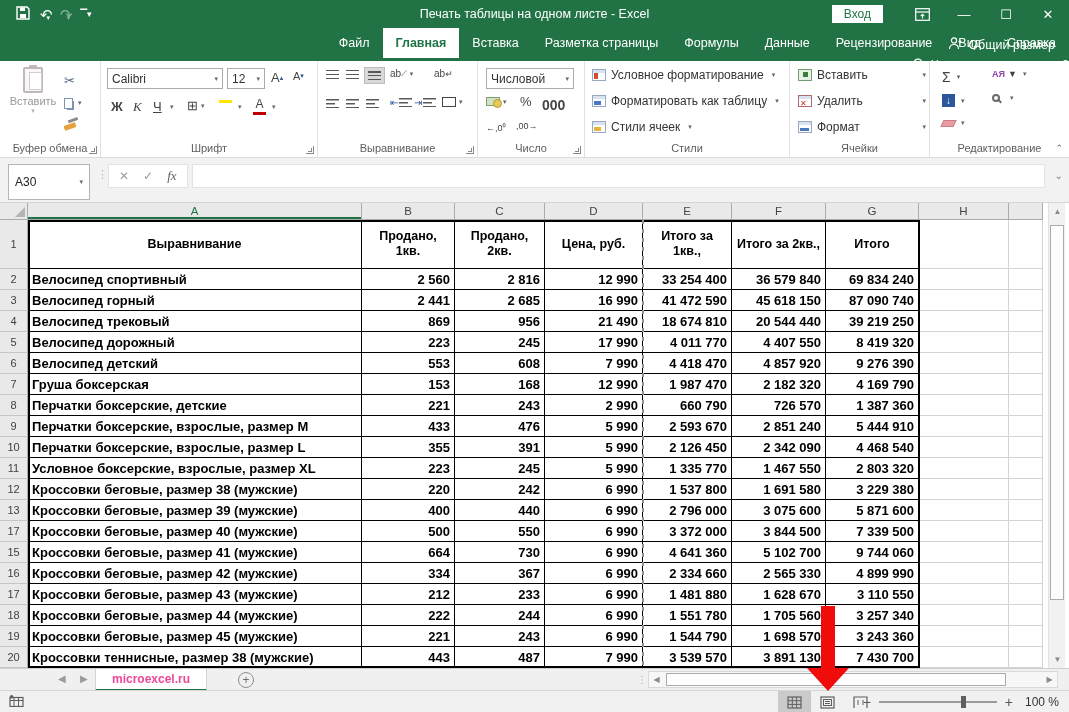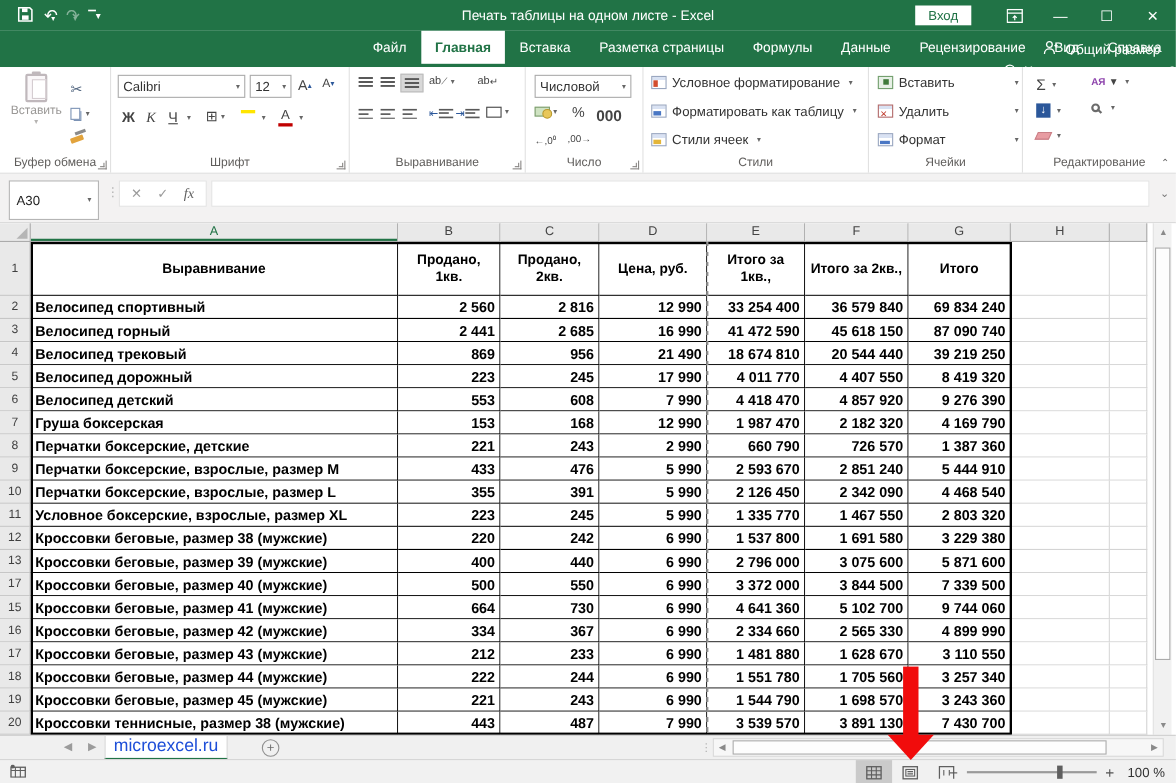--- a/index.html
+++ b/index.html
@@ -95,21 +95,21 @@
   .vthumb { position:absolute; top:22px; left:1px; width:14px; height:375px; background:#fdfdfd; border:1px solid #ababab; }
   .varrow.down { position:absolute; bottom:0; }
 
   
   .arrow-shaft { position:absolute; left:821px; top:606px; width:14px; height:63px; background:#f10c0c; z-index:60; }
   .arrow-head { position:absolute; left:807px; top:668px; width:0; height:0; border-left:21px solid transparent; border-right:21px solid transparent; border-top:23px solid #f10c0c; z-index:60; }
 
   
   .sheettabs { position:absolute; top:668px; left:0; width:1069px; height:22px; background:#f0f0f0; border-top:1px solid #cfcfcf; }
   .navarr { position:absolute; top:4px; color:#9b9b9b; font-size:10px; }
-  .stab { position:absolute; left:95px; top:0; width:112px; height:22px; background:#fff; border-left:1px solid #d4d4d4; border-right:1px solid #d4d4d4; border-bottom:2px solid #217346; display:flex; align-items:center; justify-content:center; color:#1d4ed8; font-weight:normal; font-size:16px; }
+  .stab { position:absolute; left:95px; top:0; width:112px; height:22px; background:#fff; border-left:1px solid #d4d4d4; border-right:1px solid #d4d4d4; border-bottom:2px solid #217346; display:flex; align-items:center; justify-content:center; color:#ec4899; font-weight:bold; font-size:12px; }
   .addsheet { position:absolute; left:238px; top:3px; width:16px; height:16px; border:1px solid #8f8f8f; border-radius:50%; color:#6e6e6e; font-size:12px; line-height:14px; text-align:center; }
   .hdots { position:absolute; left:637px; top:5px; color:#b0b0b0; font-size:10px; }
   .hscroll { position:absolute; left:648px; top:2px; width:410px; height:17px; background:#f7f7f7; border:1px solid #d9d9d9; display:flex; align-items:center; }
   .harrow { width:15px; height:15px; display:flex; align-items:center; justify-content:center; color:#8a8a8a; font-size:8px; }
   .hthumb { position:absolute; left:17px; top:1px; width:340px; height:13px; background:#fdfdfd; border:1px solid #ababab; }
   .harrow.right { position:absolute; right:0; }
 
   
   .statusbar { position:absolute; top:690px; left:0; width:1069px; height:22px; background:#f1f1f1; border-top:1px solid #d6d6d6; }
   .macro { position:absolute; left:9px; top:4px; }

